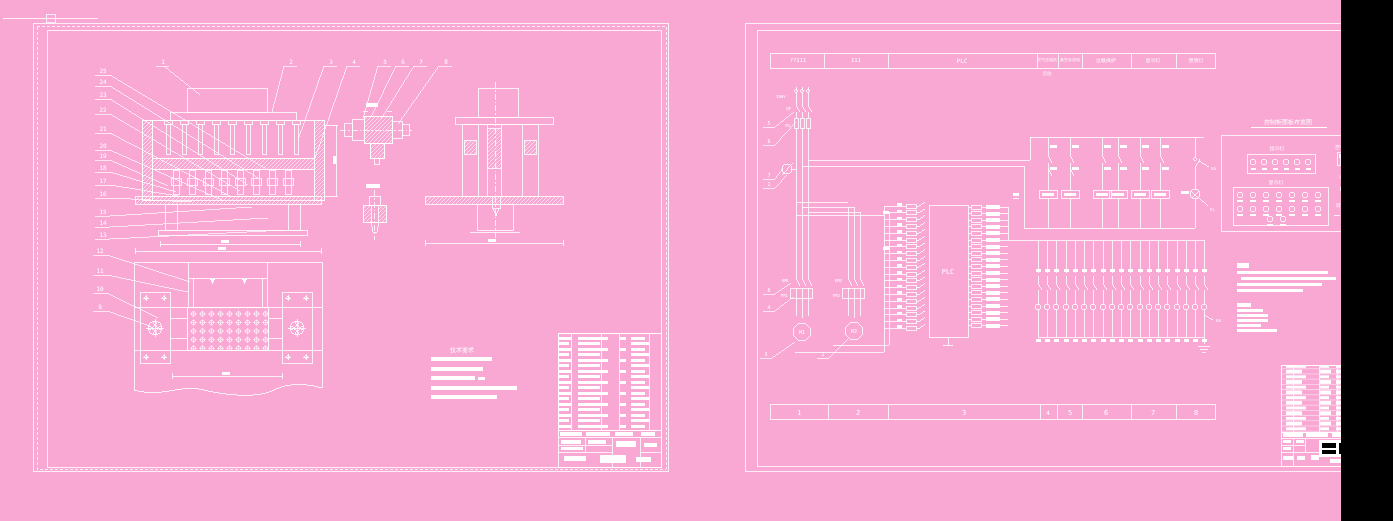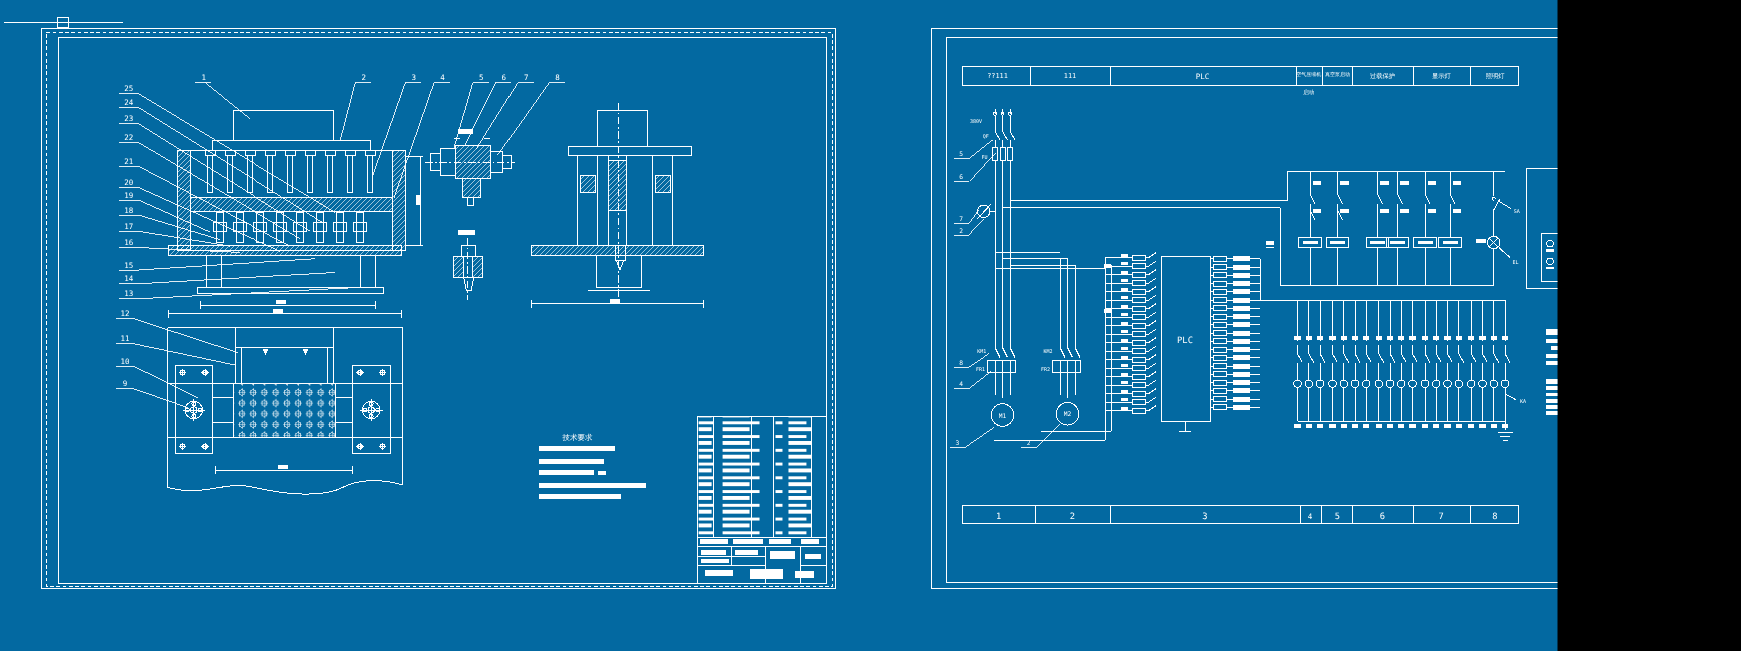--- a/index.html
+++ b/index.html
@@ -1,16 +1,16 @@
 <!DOCTYPE html>
 <html><head>
 <meta charset="utf-8">
 <style>
   html,body{margin:0;padding:0;background:#000;}
-  #canvas{position:relative;width:1246px;height:521px;background:#0369a1;overflow:hidden;}
+  #canvas{position:relative;width:1341px;height:521px;background:#f9a8d4;overflow:hidden;}
   svg{position:absolute;left:0;top:0;}
   svg text{font-family:"DejaVu Sans Mono","Liberation Mono",monospace;}
 </style>
 </head>
 <body>
 
 <div id="canvas">
 <svg width="1393" height="521" viewBox="0 0 1393 521" shape-rendering="crispEdges" font-family="DejaVu Sans Mono, monospace">
 <g stroke="#fff" fill="none" stroke-width="0.8">
 

